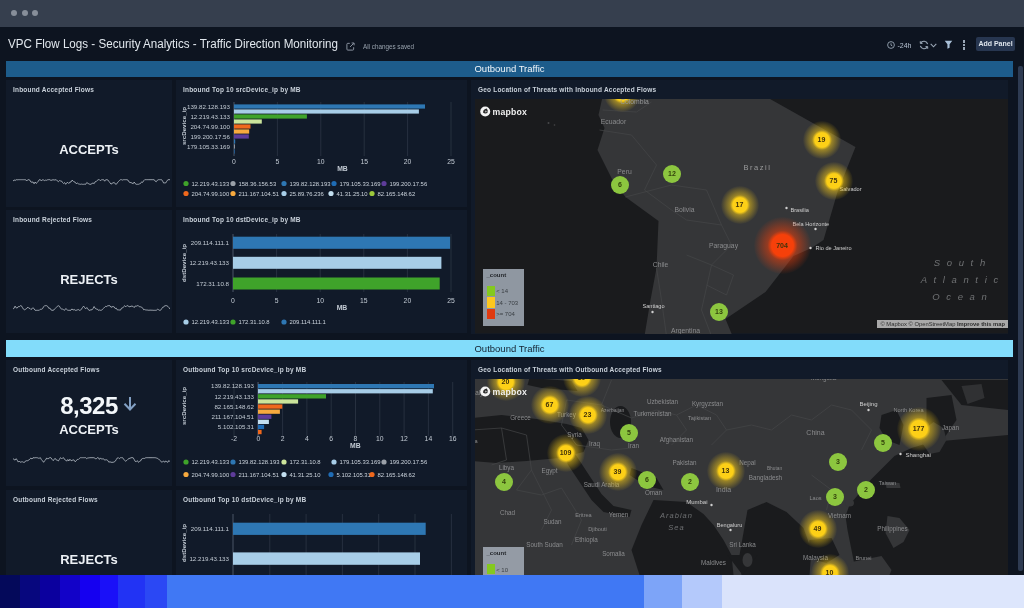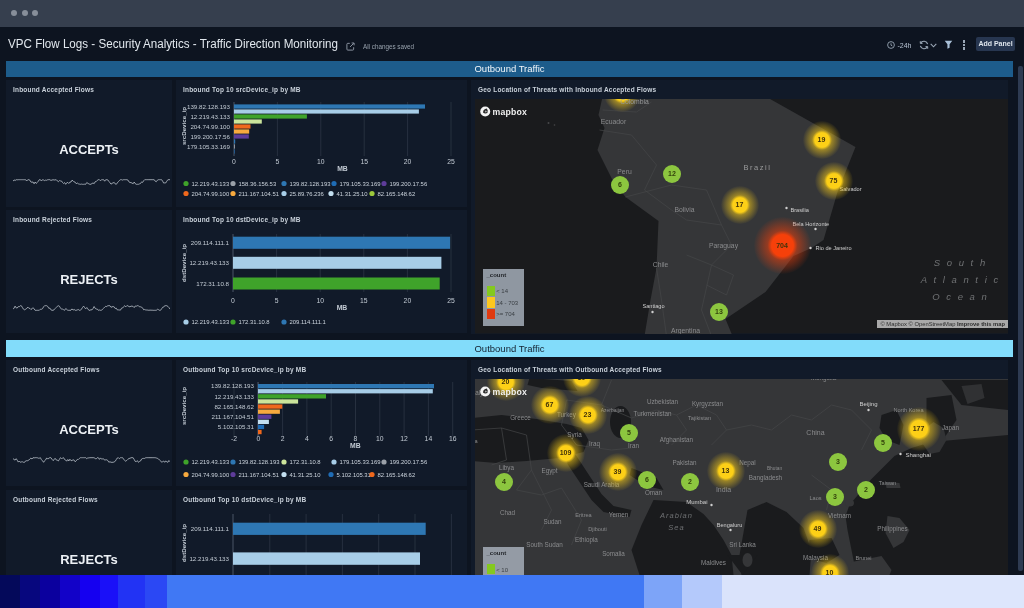--- a/index.html
+++ b/index.html
@@ -52,20 +52,23 @@
   </div>
 <div class="panel" style="left:6px;top:210px;width:166px;height:123px">
     <div class="ptitle">Inbound Rejected Flows</div>
     <div class="numlab" style="top:62px">REJECTs</div>
     <svg class="abs" style="left:7px;top:94px" width="157" height="9" viewBox="0 0 157 9">
       <polyline points="0.0,5.3 1.1,4.0 2.1,2.1 3.2,3.9 4.2,4.0 5.3,2.6 6.3,2.7 7.4,1.7 8.4,1.8 9.5,3.7 10.5,5.2 11.6,6.0 12.6,5.0 13.7,4.5 14.8,3.1 15.8,4.2 16.9,4.4 17.9,5.5 19.0,4.8 20.0,3.7 21.1,4.9 22.1,6.3 23.2,6.3 24.2,6.3 25.3,6.3 26.3,6.3 27.4,5.2 28.4,5.3 29.5,4.7 30.6,2.8 31.6,1.7 32.7,1.7 33.7,1.7 34.8,2.5 35.8,4.3 36.9,4.1 37.9,5.8 39.0,6.3 40.0,6.3 41.1,5.8 42.1,4.6 43.2,3.5 44.3,2.3 45.3,1.7 46.4,2.2 47.4,3.8 48.5,5.2 49.5,5.1 50.6,5.7 51.6,6.3 52.7,4.6 53.7,5.3 54.8,6.3 55.8,6.3 56.9,6.3 58.0,6.2 59.0,4.9 60.1,6.1 61.1,5.4 62.2,6.3 63.2,6.3 64.3,5.9 65.3,5.5 66.4,6.3 67.4,6.3 68.5,5.0 69.5,3.5 70.6,2.1 71.7,3.7 72.7,4.9 73.8,3.5 74.8,4.8 75.9,6.3 76.9,6.3 78.0,5.7 79.0,5.9 80.1,4.4 81.1,2.5 82.2,4.4 83.2,5.0 84.3,5.1 85.3,6.3 86.4,6.0 87.5,6.3 88.5,6.3 89.6,5.1 90.6,4.2 91.7,3.3 92.7,2.3 93.8,2.6 94.8,1.7 95.9,1.7 96.9,1.7 98.0,3.3 99.0,2.8 100.1,2.6 101.2,2.9 102.2,4.5 103.3,4.2 104.3,5.9 105.4,5.9 106.4,6.0 107.5,6.1 108.5,4.2 109.6,4.0 110.6,2.7 111.7,1.7 112.7,2.9 113.8,1.7 114.9,1.7 115.9,2.6 117.0,2.8 118.0,2.1 119.1,2.2 120.1,2.4 121.2,3.6 122.2,2.0 123.3,2.2 124.3,1.7 125.4,1.7 126.4,2.8 127.5,2.8 128.6,3.1 129.6,4.1 130.7,5.8 131.7,5.5 132.8,6.0 133.8,6.0 134.9,6.1 135.9,6.3 137.0,6.1 138.0,6.2 139.1,6.2 140.1,6.3 141.2,6.3 142.2,6.3 143.3,6.3 144.4,5.3 145.4,5.6 146.5,6.3 147.5,6.3 148.6,4.8 149.6,3.3 150.7,3.1 151.7,1.7 152.8,1.7 153.8,1.7 154.9,2.4 155.9,3.5 157.0,5.1" fill="none" stroke="#b9c0c9" stroke-width="0.8"></polyline>
     </svg>
   </div>
 <div class="panel" style="left:6px;top:360px;width:166px;height:126px">
     <div class="ptitle">Outbound Accepted Flows</div>
+    <div class="num" style="top:31.5px"><span style="position:relative">8,325<svg style="position:absolute;left:100%;margin-left:5px;top:4px" width="14" height="15.5" viewBox="0 0 14 15.5" fill="none" stroke="#82a0c4" stroke-width="2">
+          <path d="M7 1 V13 M1.5 7.7 L7 13.5 L12.5 7.7"></path>
+        </svg></span></div>
     <div class="numlab" style="top:62px">ACCEPTs</div>
     <svg class="abs" style="left:7px;top:96px" width="157" height="9" viewBox="0 0 157 9">
       <polyline points="0.0,2.6 1.1,3.5 2.1,4.1 3.2,2.7 4.2,4.2 5.3,6.1 6.3,5.0 7.4,6.3 8.4,5.9 9.5,5.8 10.5,6.3 11.6,6.3 12.6,4.9 13.7,4.7 14.8,4.7 15.8,4.1 16.9,2.9 17.9,2.1 19.0,3.0 20.0,1.7 21.1,1.9 22.1,1.7 23.2,1.7 24.2,1.7 25.3,2.2 26.3,2.2 27.4,1.7 28.4,3.6 29.5,4.8 30.6,6.3 31.6,4.7 32.7,3.8 33.7,1.9 34.8,3.1 35.8,2.1 36.9,1.7 37.9,1.7 39.0,3.3 40.0,4.6 41.1,3.7 42.1,2.3 43.2,3.9 44.3,4.2 45.3,5.0 46.4,3.4 47.4,1.7 48.5,2.5 49.5,2.2 50.6,1.7 51.6,3.5 52.7,4.0 53.7,5.2 54.8,3.5 55.8,5.0 56.9,3.2 58.0,4.7 59.0,4.5 60.1,3.8 61.1,4.1 62.2,5.8 63.2,4.8 64.3,3.4 65.3,3.5 66.4,2.4 67.4,1.7 68.5,1.7 69.5,1.7 70.6,1.7 71.7,1.7 72.7,1.7 73.8,2.7 74.8,1.9 75.9,1.9 76.9,1.7 78.0,1.7 79.0,1.7 80.1,1.7 81.1,1.7 82.2,2.6 83.2,2.8 84.3,1.7 85.3,1.7 86.4,3.4 87.5,1.9 88.5,3.1 89.6,2.9 90.6,2.8 91.7,4.2 92.7,3.8 93.8,3.8 94.8,4.5 95.9,6.3 96.9,5.7 98.0,6.3 99.0,6.3 100.1,6.3 101.2,5.9 102.2,5.3 103.3,3.5 104.3,2.0 105.4,1.7 106.4,2.7 107.5,1.7 108.5,1.7 109.6,1.7 110.6,3.1 111.7,4.5 112.7,5.2 113.8,4.4 114.9,3.3 115.9,2.5 117.0,2.3 118.0,1.7 119.1,1.7 120.1,1.7 121.2,3.5 122.2,5.4 123.3,5.6 124.3,4.6 125.4,6.3 126.4,5.5 127.5,5.0 128.6,3.0 129.6,2.5 130.7,2.4 131.7,2.4 132.8,1.7 133.8,1.7 134.9,1.7 135.9,1.7 137.0,1.7 138.0,1.7 139.1,1.7 140.1,1.7 141.2,1.7 142.2,1.7 143.3,2.0 144.4,2.2 145.4,3.2 146.5,3.8 147.5,4.7 148.6,6.2 149.6,5.7 150.7,5.0 151.7,6.3 152.8,4.9 153.8,5.8 154.9,6.3 155.9,4.5 157.0,5.8" fill="none" stroke="#b9c0c9" stroke-width="0.8"></polyline>
     </svg>
   </div>
 <div class="panel" style="left:6px;top:489.5px;width:166px;height:85.5px">
     <div class="ptitle">Outbound Rejected Flows</div>
     <div class="numlab" style="top:62px">REJECTs</div>
   </div>
 <div class="panel" style="left:176px;top:80px;width:291px;height:127px">

